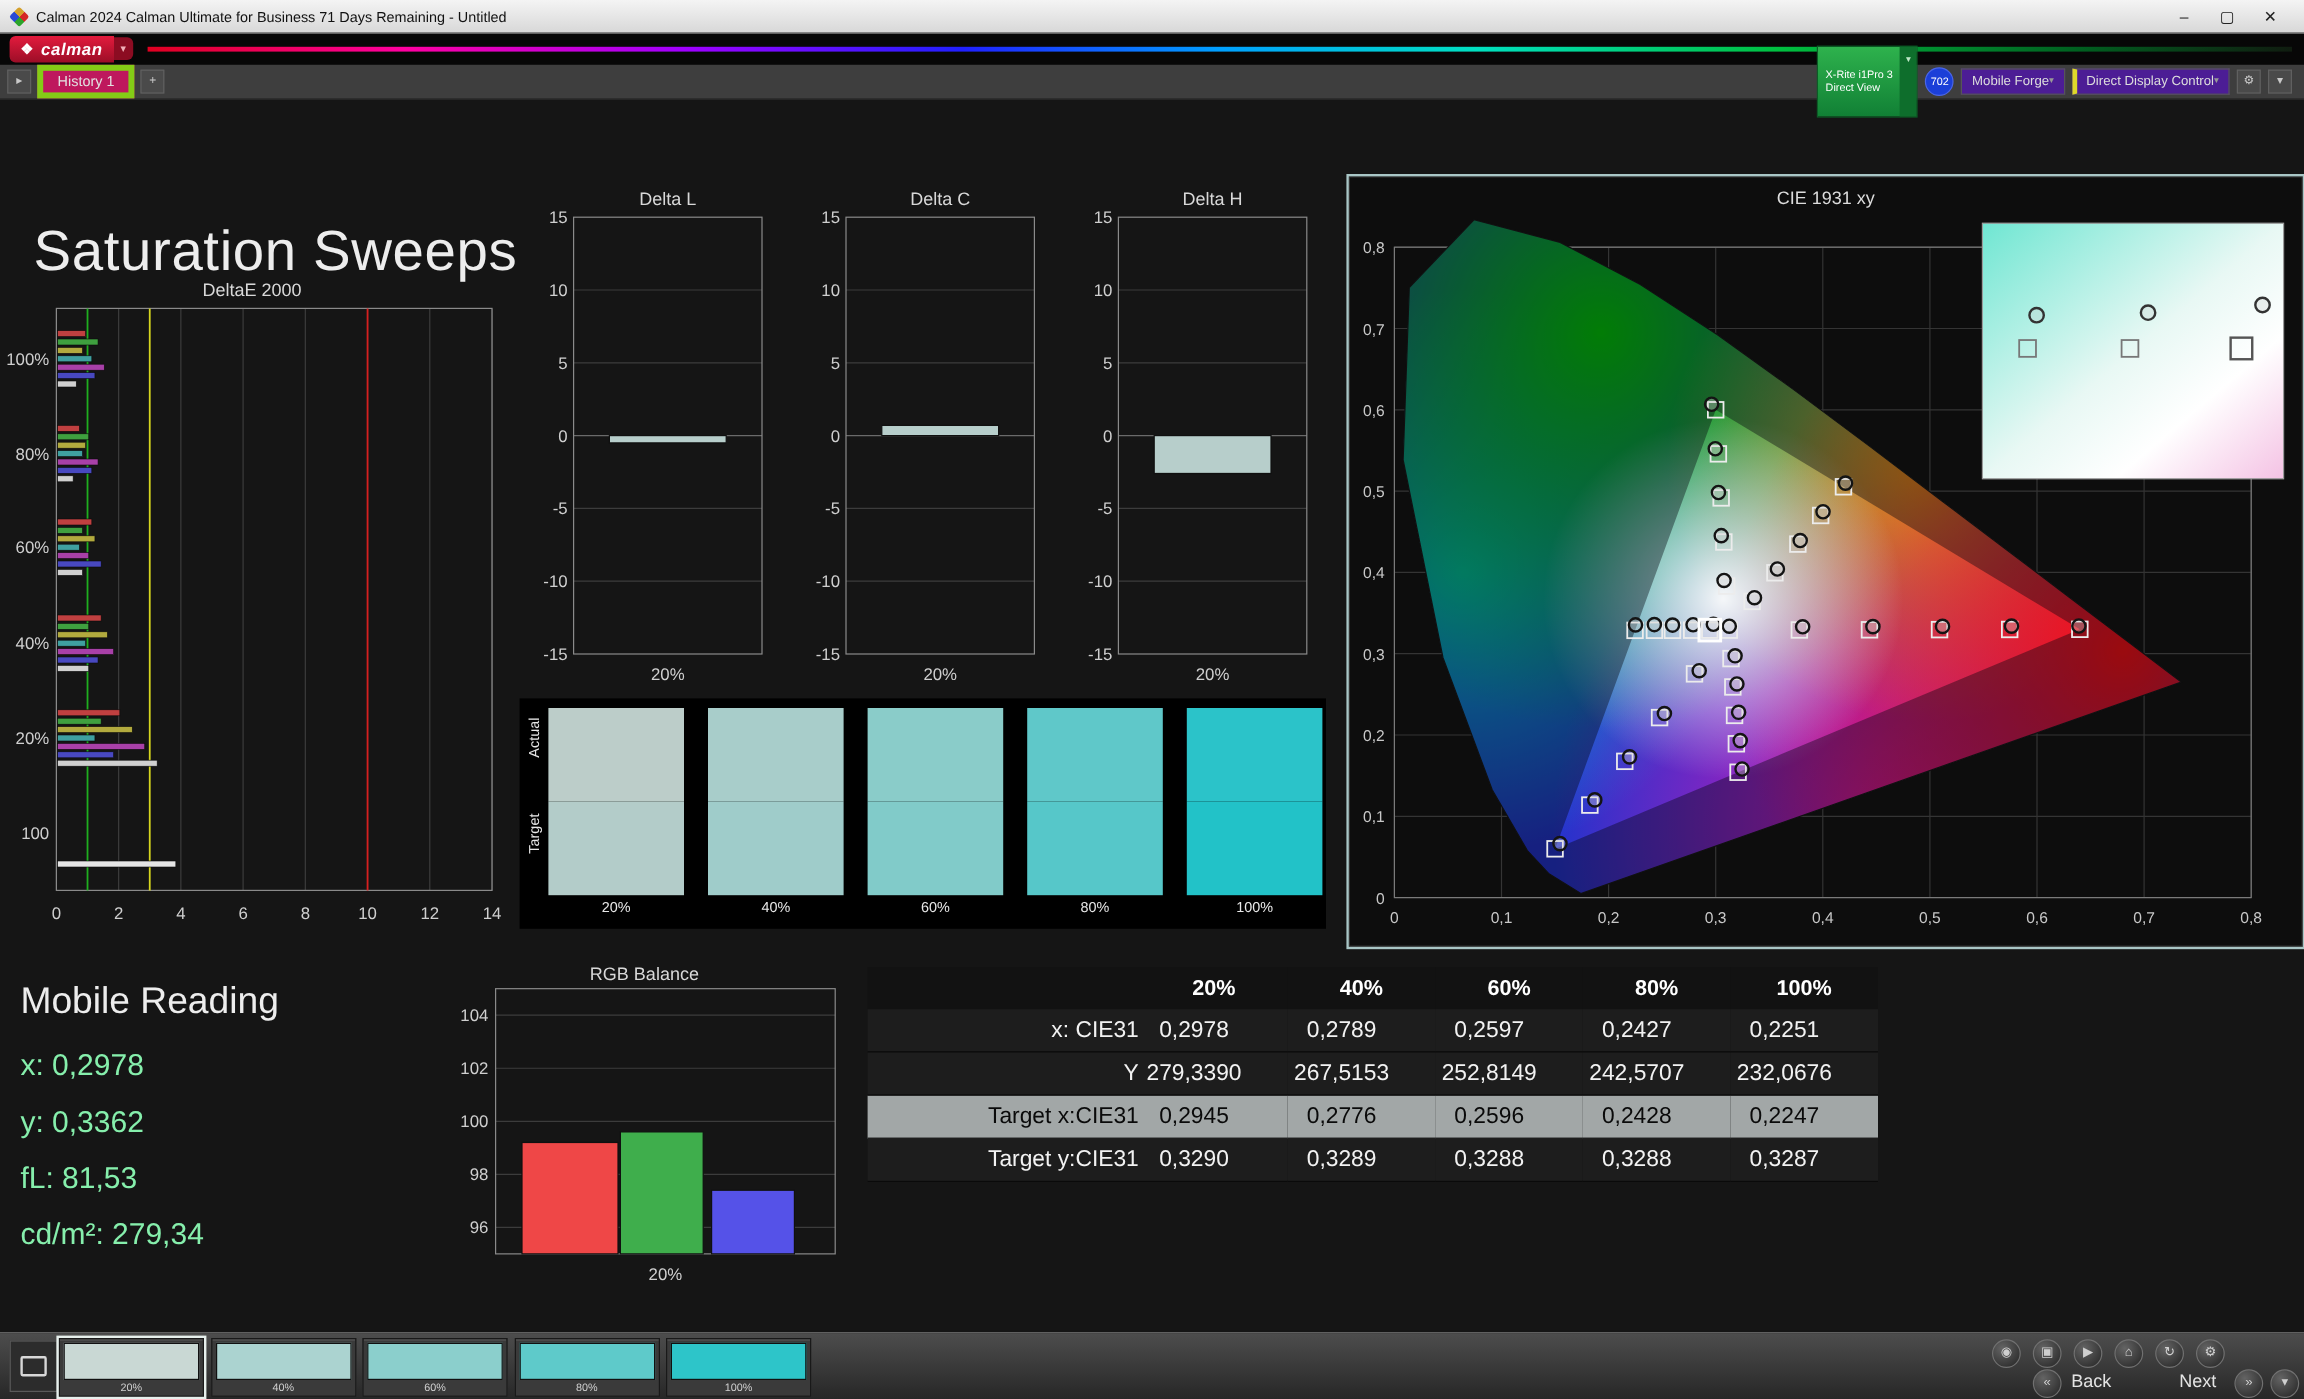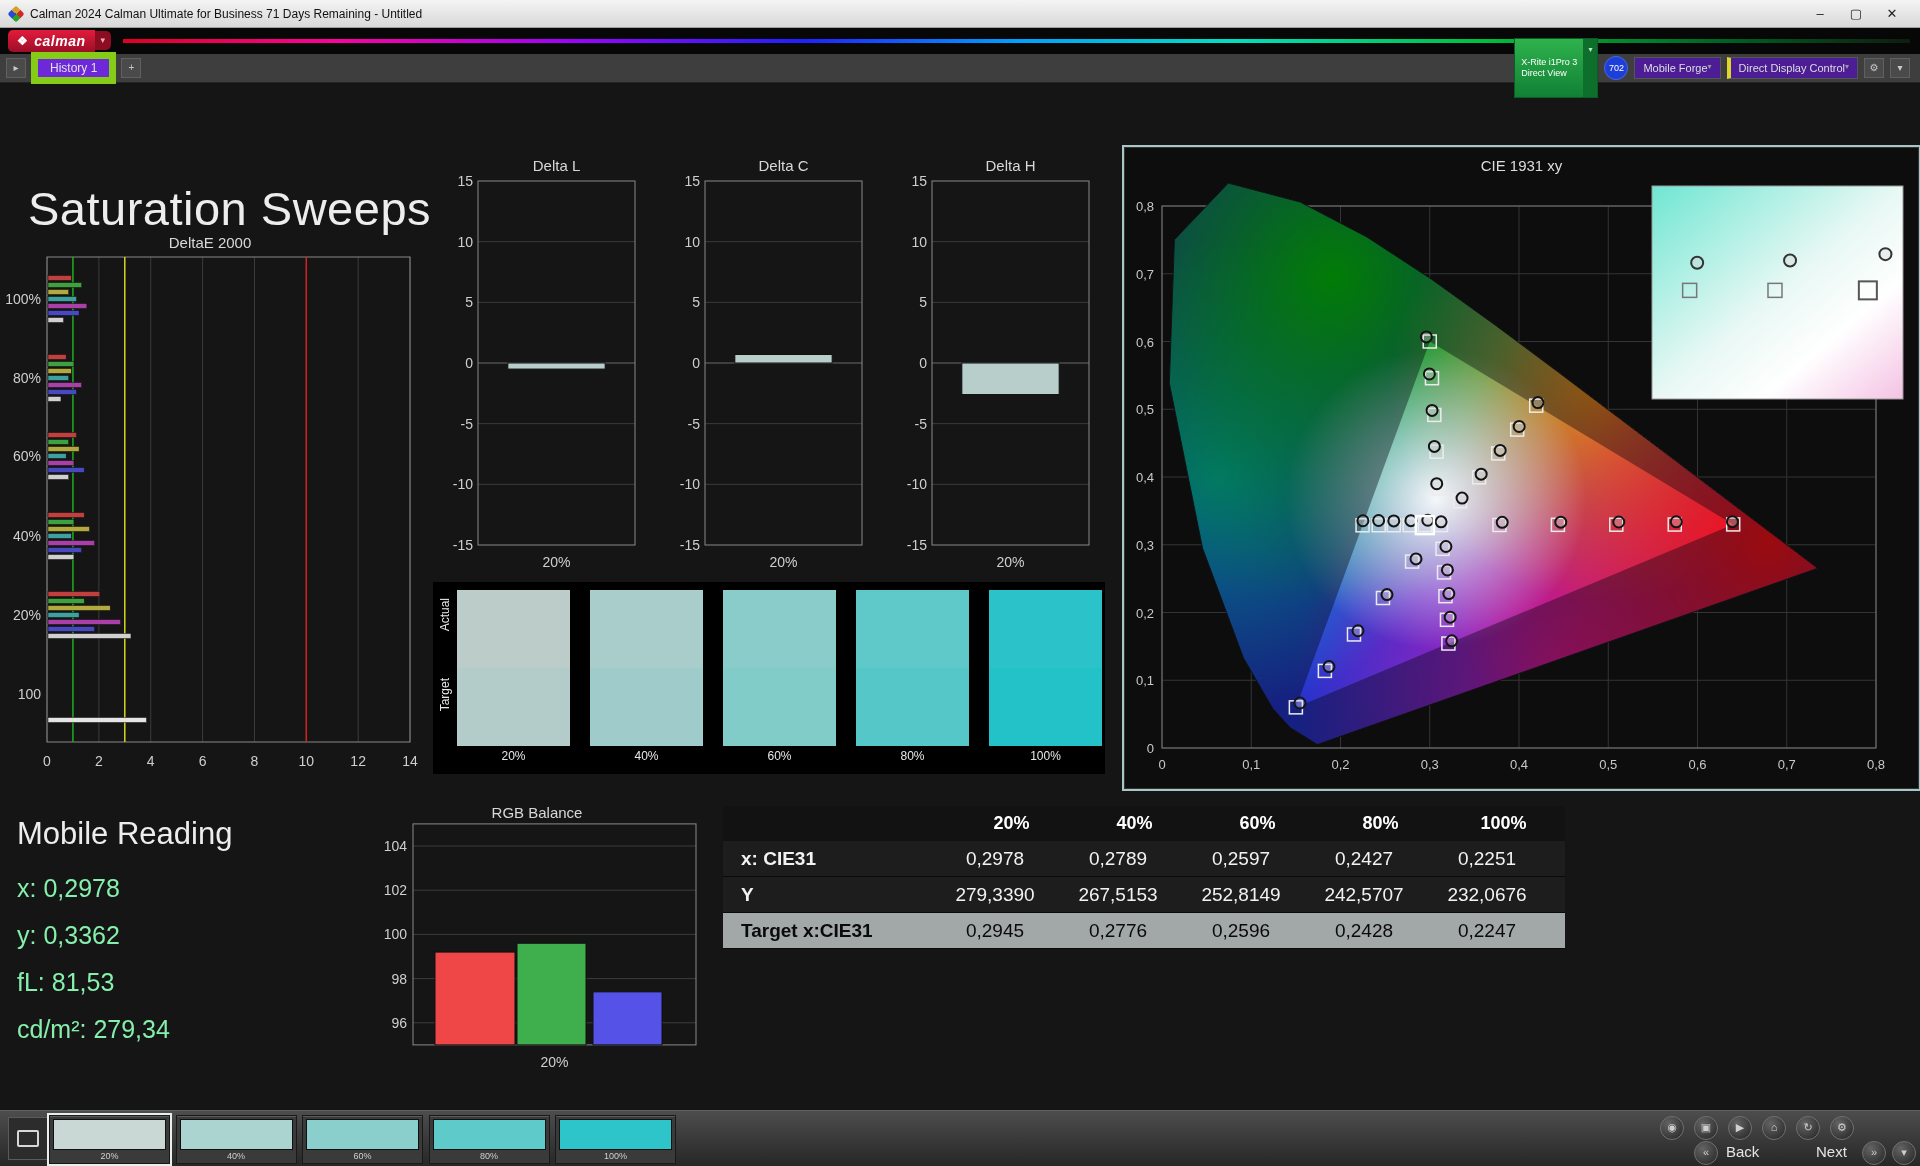--- a/index.html
+++ b/index.html
@@ -12,21 +12,21 @@
   #winbtns span{width:36px;text-align:center;font-size:13px;color:#222}
   
   #brandbar{position:absolute;top:27px;left:0;right:0;height:27px;background:#070707;display:flex;align-items:center;z-index:8}
   #logo{margin-left:8px;display:flex;align-items:center;gap:6px;background:linear-gradient(#e31b3d,#9c0e27);border-radius:5px 0 0 5px;padding:3px 9px;color:#fff;font-size:14px;font-weight:bold;font-style:italic;letter-spacing:.5px}
   #logo .dmd{font-style:normal;font-size:12px}
   #logo-caret{background:#8c0c22;color:#f0b0b8;font-size:9px;padding:5px 6px;border-radius:0 5px 5px 0;line-height:1}
   #rainbow{flex:1;height:4px;margin:0 10px 0 12px;background:linear-gradient(90deg,#e00020 0%,#ff00a0 12%,#a000ff 25%,#2020ff 38%,#00a0ff 50%,#00e0c0 62%,#00c040 76%,#006020 90%,#101c10 100%)}
   
   #tabbar{position:absolute;top:54px;left:0;right:0;height:28px;background:#3e3e3e;border-bottom:1px solid #242424;display:flex;align-items:center;gap:5px;padding:0 6px;z-index:8}
   .sqbtn{height:20px;min-width:20px;background:#4a4a4a;border:1px solid #606060;color:#c9c9c9;font-size:10px;text-align:center;line-height:18px;padding:0 3px}
-  #history-tab{background:#6d28d9;border:7px solid #84cc16;color:#e2e2e2;font-size:12px;padding:2px 12px}
+  #history-tab{background:#be185d;border:5px solid #84cc16;color:#e2e2e2;font-size:12px;padding:2px 12px}
   #tb-right{margin-left:auto;display:flex;align-items:center;gap:6px;padding-right:4px}
   #meter-btn{display:flex;align-items:stretch;background:linear-gradient(#2eb24d,#118035);border:1px solid #0c5c26;color:#fff}
   #meter-btn .mtext{font-size:9px;line-height:1.2;padding:18px 6px;text-align:left}
   #meter-btn .caret{background:#0e6e2c;padding:6px 5px;font-size:8px;color:#bfe8c8}
   #badge-702{width:22px;height:22px;border-radius:50%;background:#1b3fd8;border:1px solid #4a66e8;color:#fff;font-size:9px;display:flex;align-items:center;justify-content:center}
   .dropbtn{display:flex;align-items:flex-start;background:#4c1d95;border:1px solid #565656;color:#ddd;font-size:11px;padding:4px 8px}
   .dropbtn .caret{font-size:8px;color:#999}
   .yellow-edge{border-left:4px solid #ded82a}
   
   #page-title{position:absolute;left:28px;top:150px;font-size:47px;font-weight:400;color:#ededed;letter-spacing:.5px}
@@ -45,21 +45,21 @@
   #cie-title{position:absolute;top:10px;left:0;right:0;text-align:center;font-size:15px;color:#dcdcdc}
   #cie-svg{position:absolute;left:0;top:0}
   #current-reading-title{position:absolute;left:17px;top:816px;font-size:31px;font-weight:400;color:#ededed}
   #cr-lines{position:absolute;left:17px;top:874px;font-size:25px;color:#86efac}
   #cr-lines div{height:47px}
   #rgb-title{left:407px;top:804px;width:260px}
   #rgb-svg{position:absolute;left:380px;top:822px}
   #data-table{position:absolute;left:723px;top:806px;border-collapse:collapse;font-size:19px}
   #data-table th{height:33px;background:#121212;color:#fff;font-weight:bold;font-size:18px;text-align:center}
   #data-table td{height:33px;border-bottom:1px solid #0a0a0a}
-  #data-table .lbl{font-weight:bold;padding-left:18px;text-align:left}
+  #data-table .lbl{font-weight:normal;padding-left:18px;text-align:right}
   #data-table .val{text-align:center;padding-right:34px}
   #data-table tr.dark{background:#1d1d1d;color:#f2f2f2}
   #data-table tr.gray{background:#a2a7a7;color:#0a0a0a}
   
   #bottombar{position:absolute;left:0;top:1110px;width:1920px;height:56px;background:linear-gradient(#4d4d4d,#262626);border-top:1px solid #606060}
   #pattern-btn{position:absolute;left:8px;top:6px;width:40px;height:43px;background:#2c2c2c;border:1px solid #5a5a5a;display:flex;align-items:center;justify-content:center}
   #pattern-btn .mini{width:18px;height:13px;border:2px solid #d8d8d8;border-radius:2px}
   .bswatch{position:absolute;top:4px;width:119px;height:47px;background:#3a3a3a;border:1px solid #191919;box-shadow:inset 0 1px 0 #5a5a5a}
   .bswatch .bcol{margin:3px 3px 1px 3px;height:29px;border:1px solid #111}
   .bswatch .blab{text-align:center;font-size:9px;color:#cfcfcf}
@@ -489,20 +489,28 @@
         <td class="val">232,0676</td>
       </tr>
       <tr class="gray">
         <td class="lbl">Target x:CIE31</td>
         <td class="val">0,2945</td>
         <td class="val">0,2776</td>
         <td class="val">0,2596</td>
         <td class="val">0,2428</td>
         <td class="val">0,2247</td>
       </tr>
+      <tr class="dark">
+        <td class="lbl">Target y:CIE31</td>
+        <td class="val">0,3290</td>
+        <td class="val">0,3289</td>
+        <td class="val">0,3288</td>
+        <td class="val">0,3288</td>
+        <td class="val">0,3287</td>
+      </tr>
     </tbody>
   </table>
 
 <div id="bottombar">
   <button id="pattern-btn">
       <span class="mini"></span>
     </button>
   <div id="bottom-swatches">
       <div class="bswatch selected" style="left: 49px;">
         <div class="bcol" style="background:#c9d8d4"></div>

